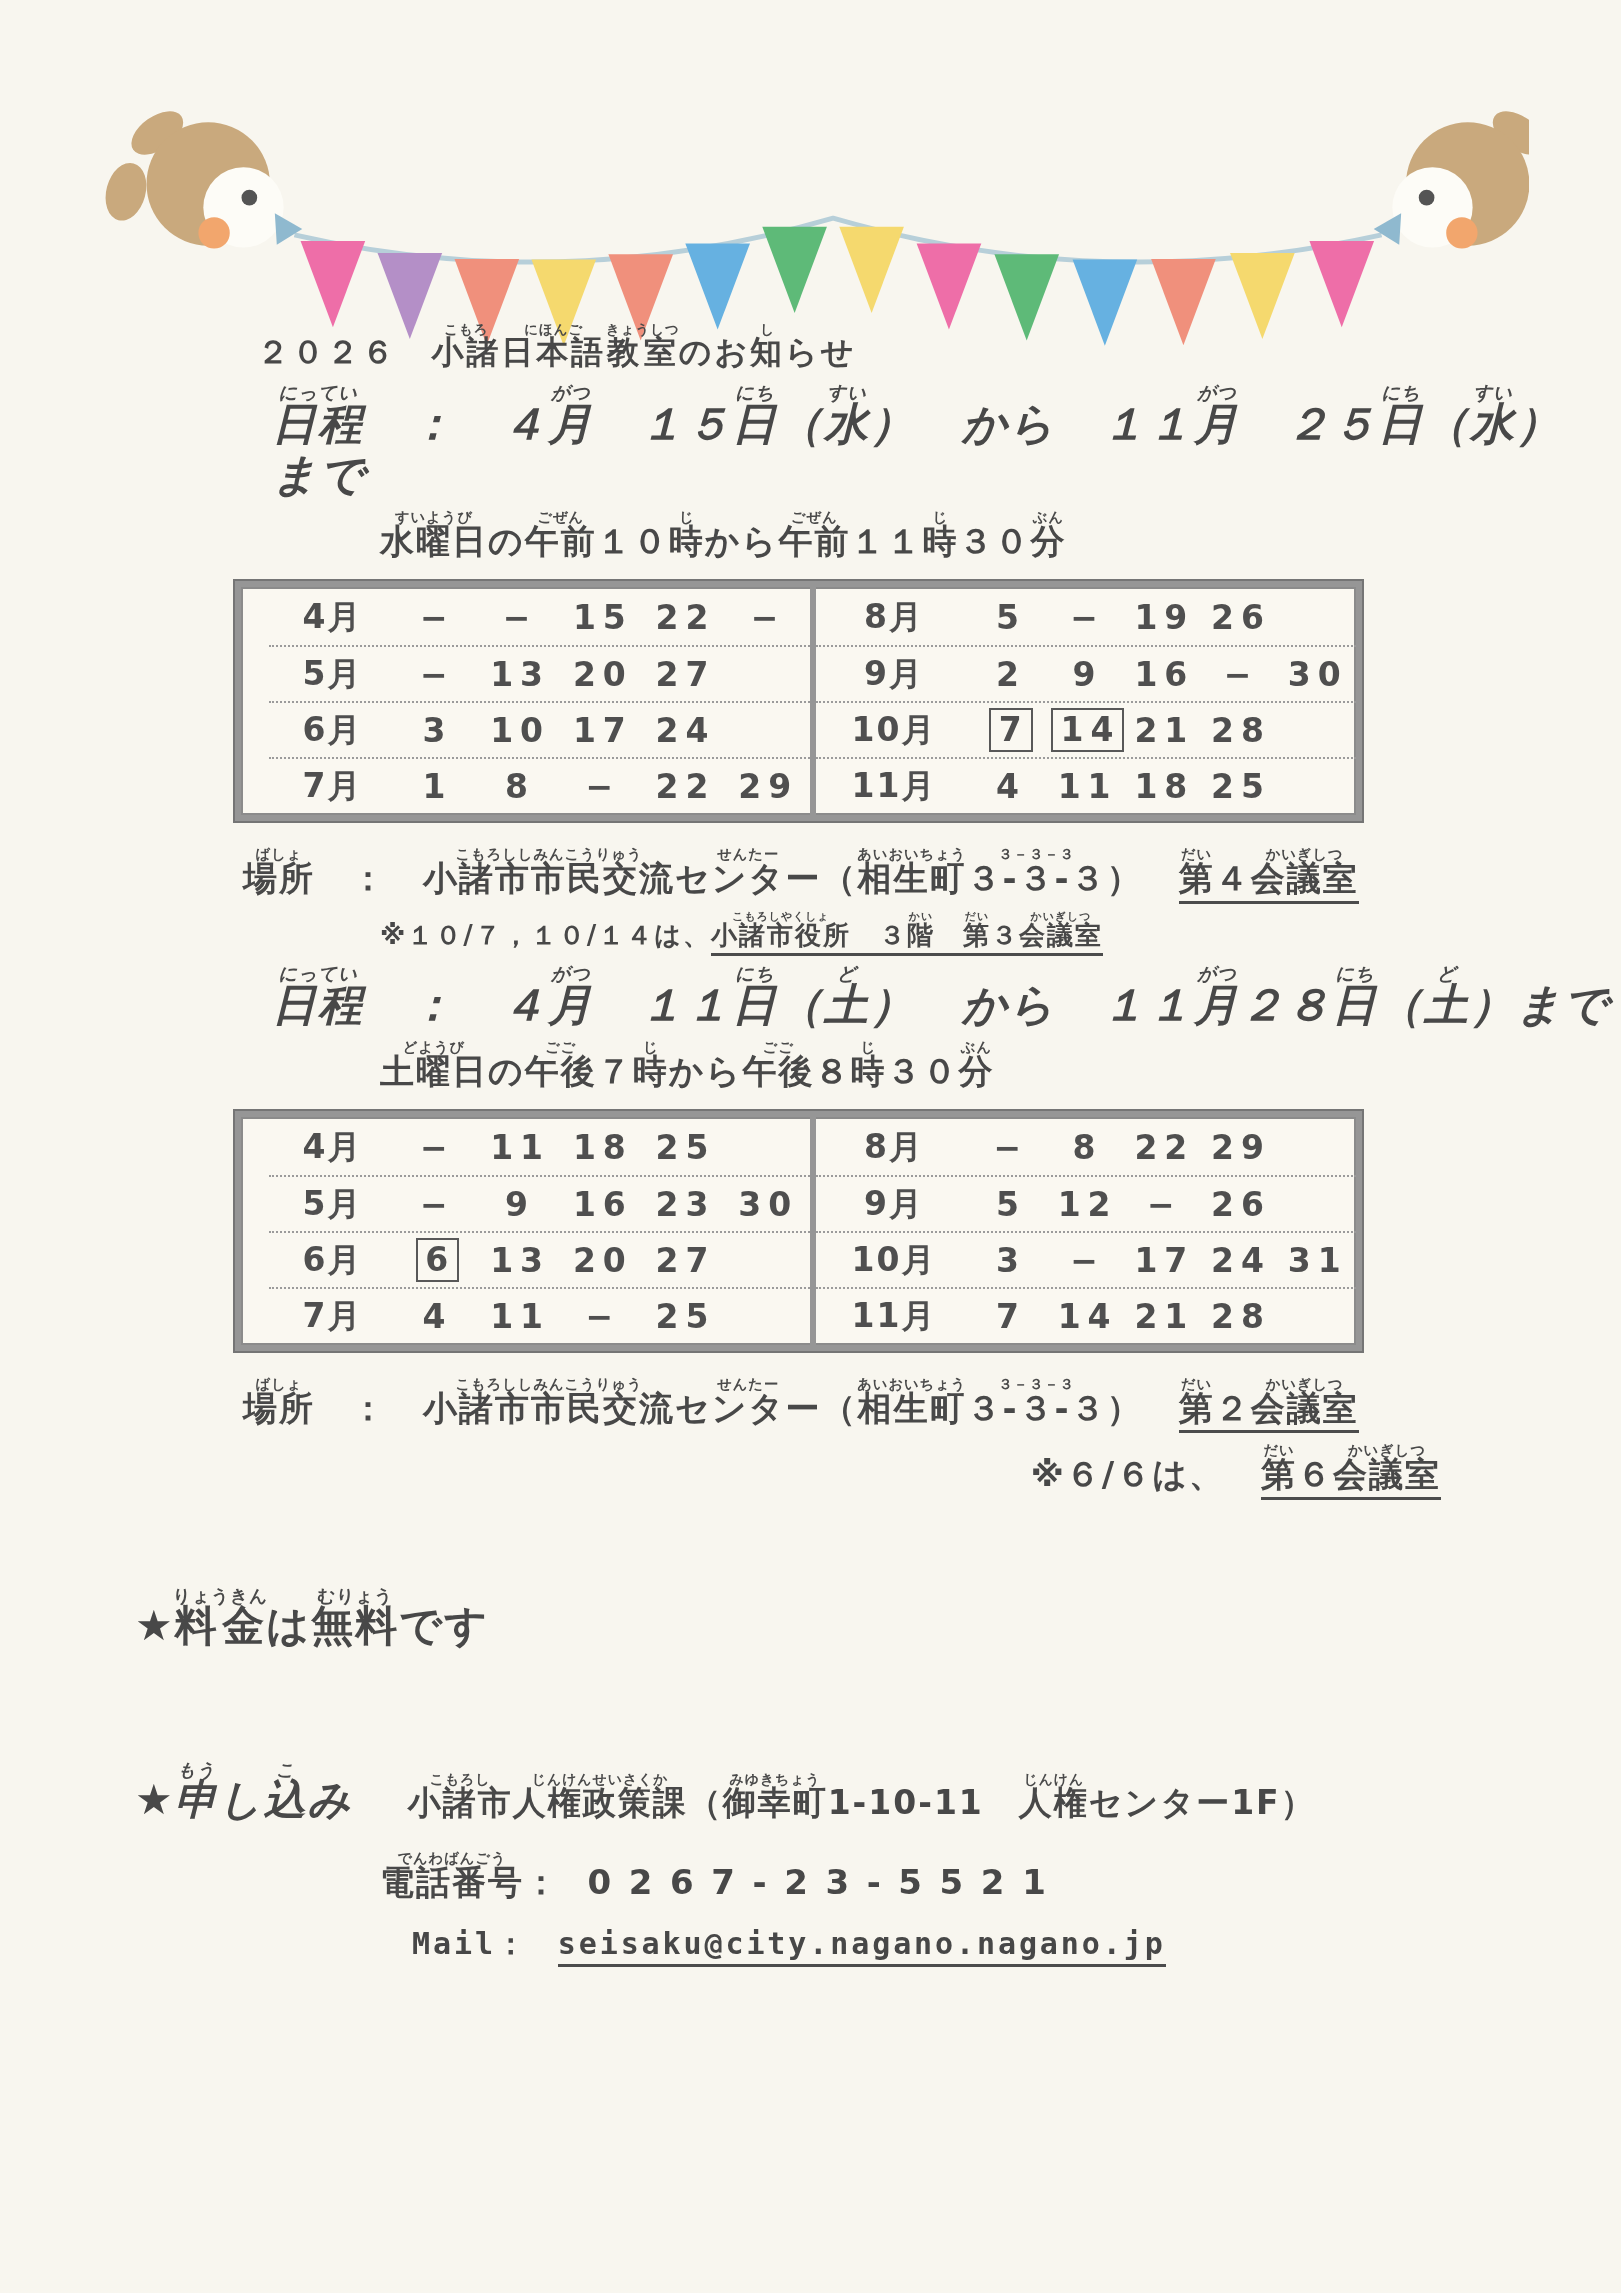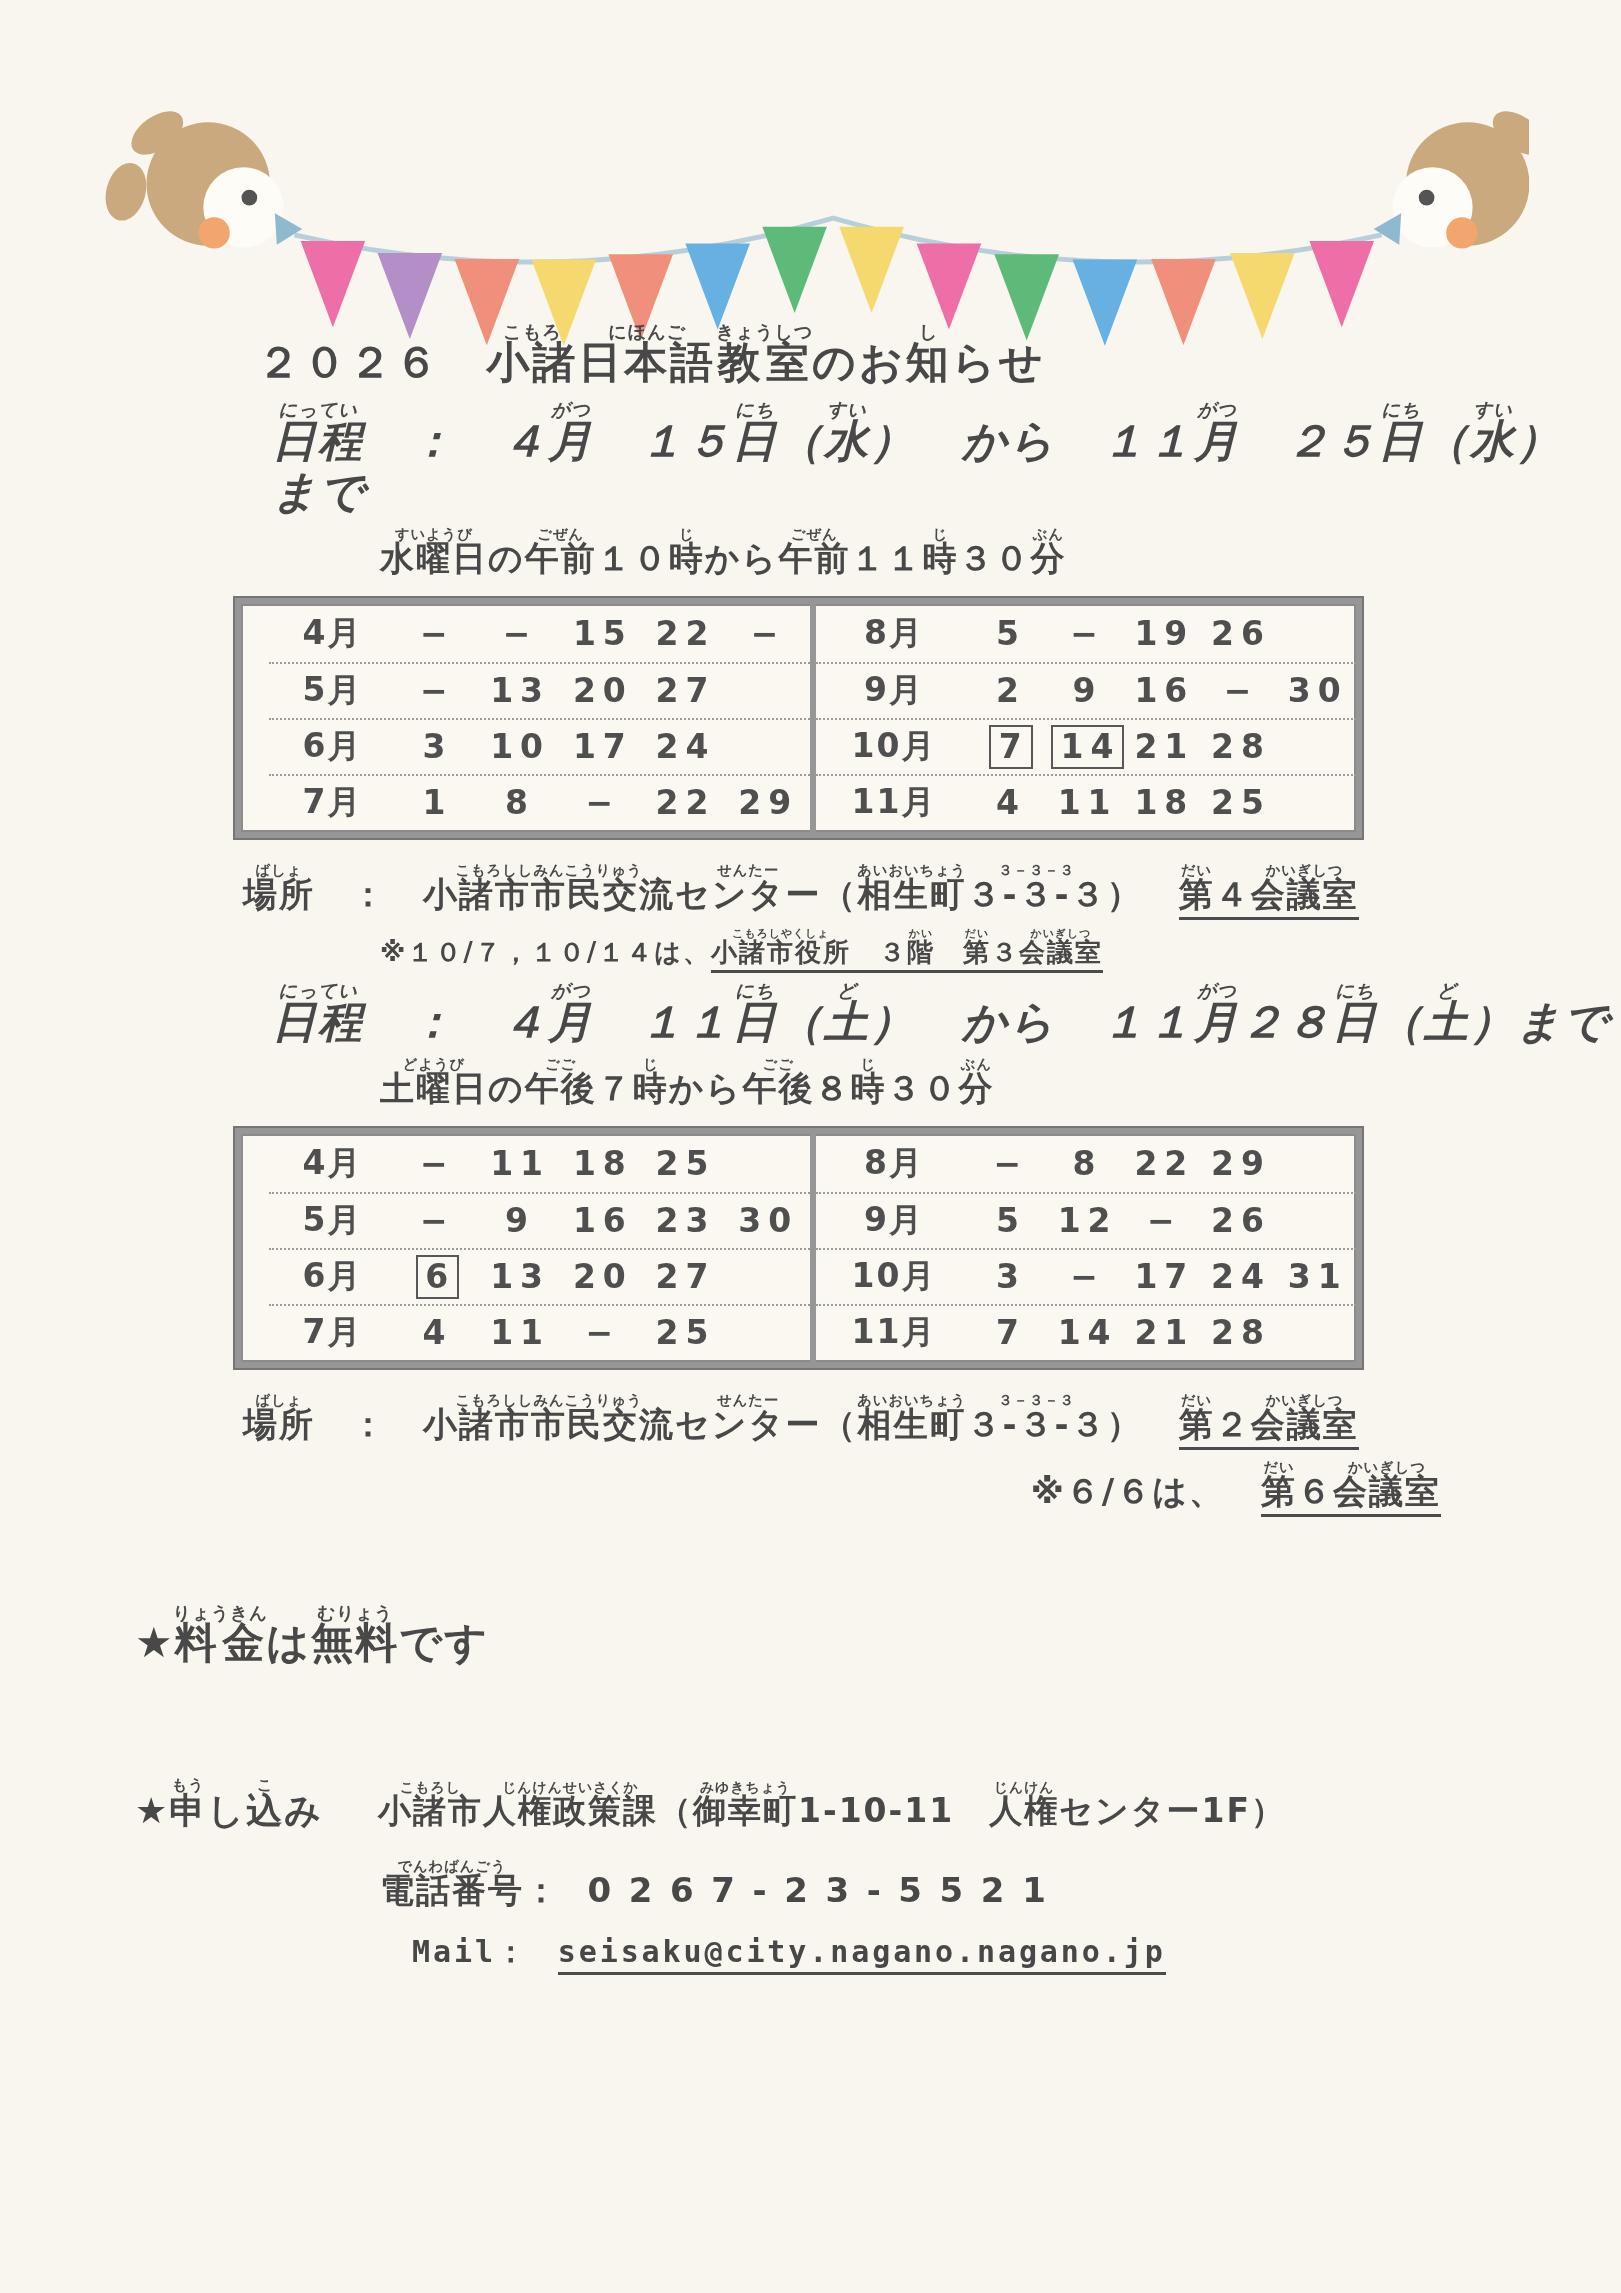--- a/index.html
+++ b/index.html
@@ -11,21 +11,21 @@
   #banner { position:absolute; left:98px; top:86px; width:1431px; height:333px; }
 
   
   .jline { font-weight:bold; color:#484848; letter-spacing:2px; line-height:1.15; }
   ruby { ruby-position:over; }
   rt { font-size:0.42em; font-weight:bold; color:#4a4a4a; letter-spacing:1px; text-align:center; }
   .u { border-bottom:3.9px solid #4c4c4c; padding-bottom:2.9px; }
 
   .content { position:absolute; left:0; top:323px; width:1621px; }
 
-  .title { padding-left:257px; font-size:43px; letter-spacing:2.9px; }
+  .title { padding-left:257px; font-size:32px; letter-spacing:2.9px; }
 
   .sec-heading { margin:118px 0 0 135px; font-size:42px; }
   .sec-heading.night { margin-top:90px; }
   .schedule { margin:13.7px 0 0 272px; font-size:44px;font-style:italic; }
   .timeline { margin:9.8px 0 0 380px; font-size:34px; }
 
   .calendar { display:flex; width:1127px; margin:19.6px 0 0 235px;
               border:6.9px solid #969696; outline:2px solid #757575;
               box-shadow: inset 0 0 0 2px #8b8b8b; background:#faf8f1;padding-left:28px; }
   .cal-half { flex:1; padding:2px 0; }
@@ -39,21 +39,21 @@
   .cal-cell { text-align:center; letter-spacing:6.9px; }
   .boxed { display:inline-block; border:2.9px solid #585858; padding:0 2px 1px 7.8px; }
 
   .place { margin:25.5px 0 0 243px; font-size:34px; }
   .note { margin:13.7px 0 0 380px; font-size:26px; }
   .note-right { margin:15.7px 180px 0 0; text-align:right; font-size:34px; }
 
   .fee { margin:93px 0 0 135px; font-size:42px; }
 
   .apply-row { display:flex; align-items:flex-end; gap:55px; margin:110px 0 0 135px; }
-  .apply-label { font-size:36px; }
+  .apply-label { font-size:42px;font-style:italic; }
   .apply-org { font-size:33px; padding-bottom:2px; }
   .phone { margin:27.4px 0 0 380px; font-size:34px; }
   .phone-num { letter-spacing:17.6px; padding-left:27.4px; }
   .mail { margin:21.6px 0 0 412px; font-size:30px; font-family:"DejaVu Sans Mono", monospace; font-weight:bold; letter-spacing:2.9px; }
   .mail-val { margin-left:29px; }
 </style>
 </head>
 <body>
 
 <div class="page">

